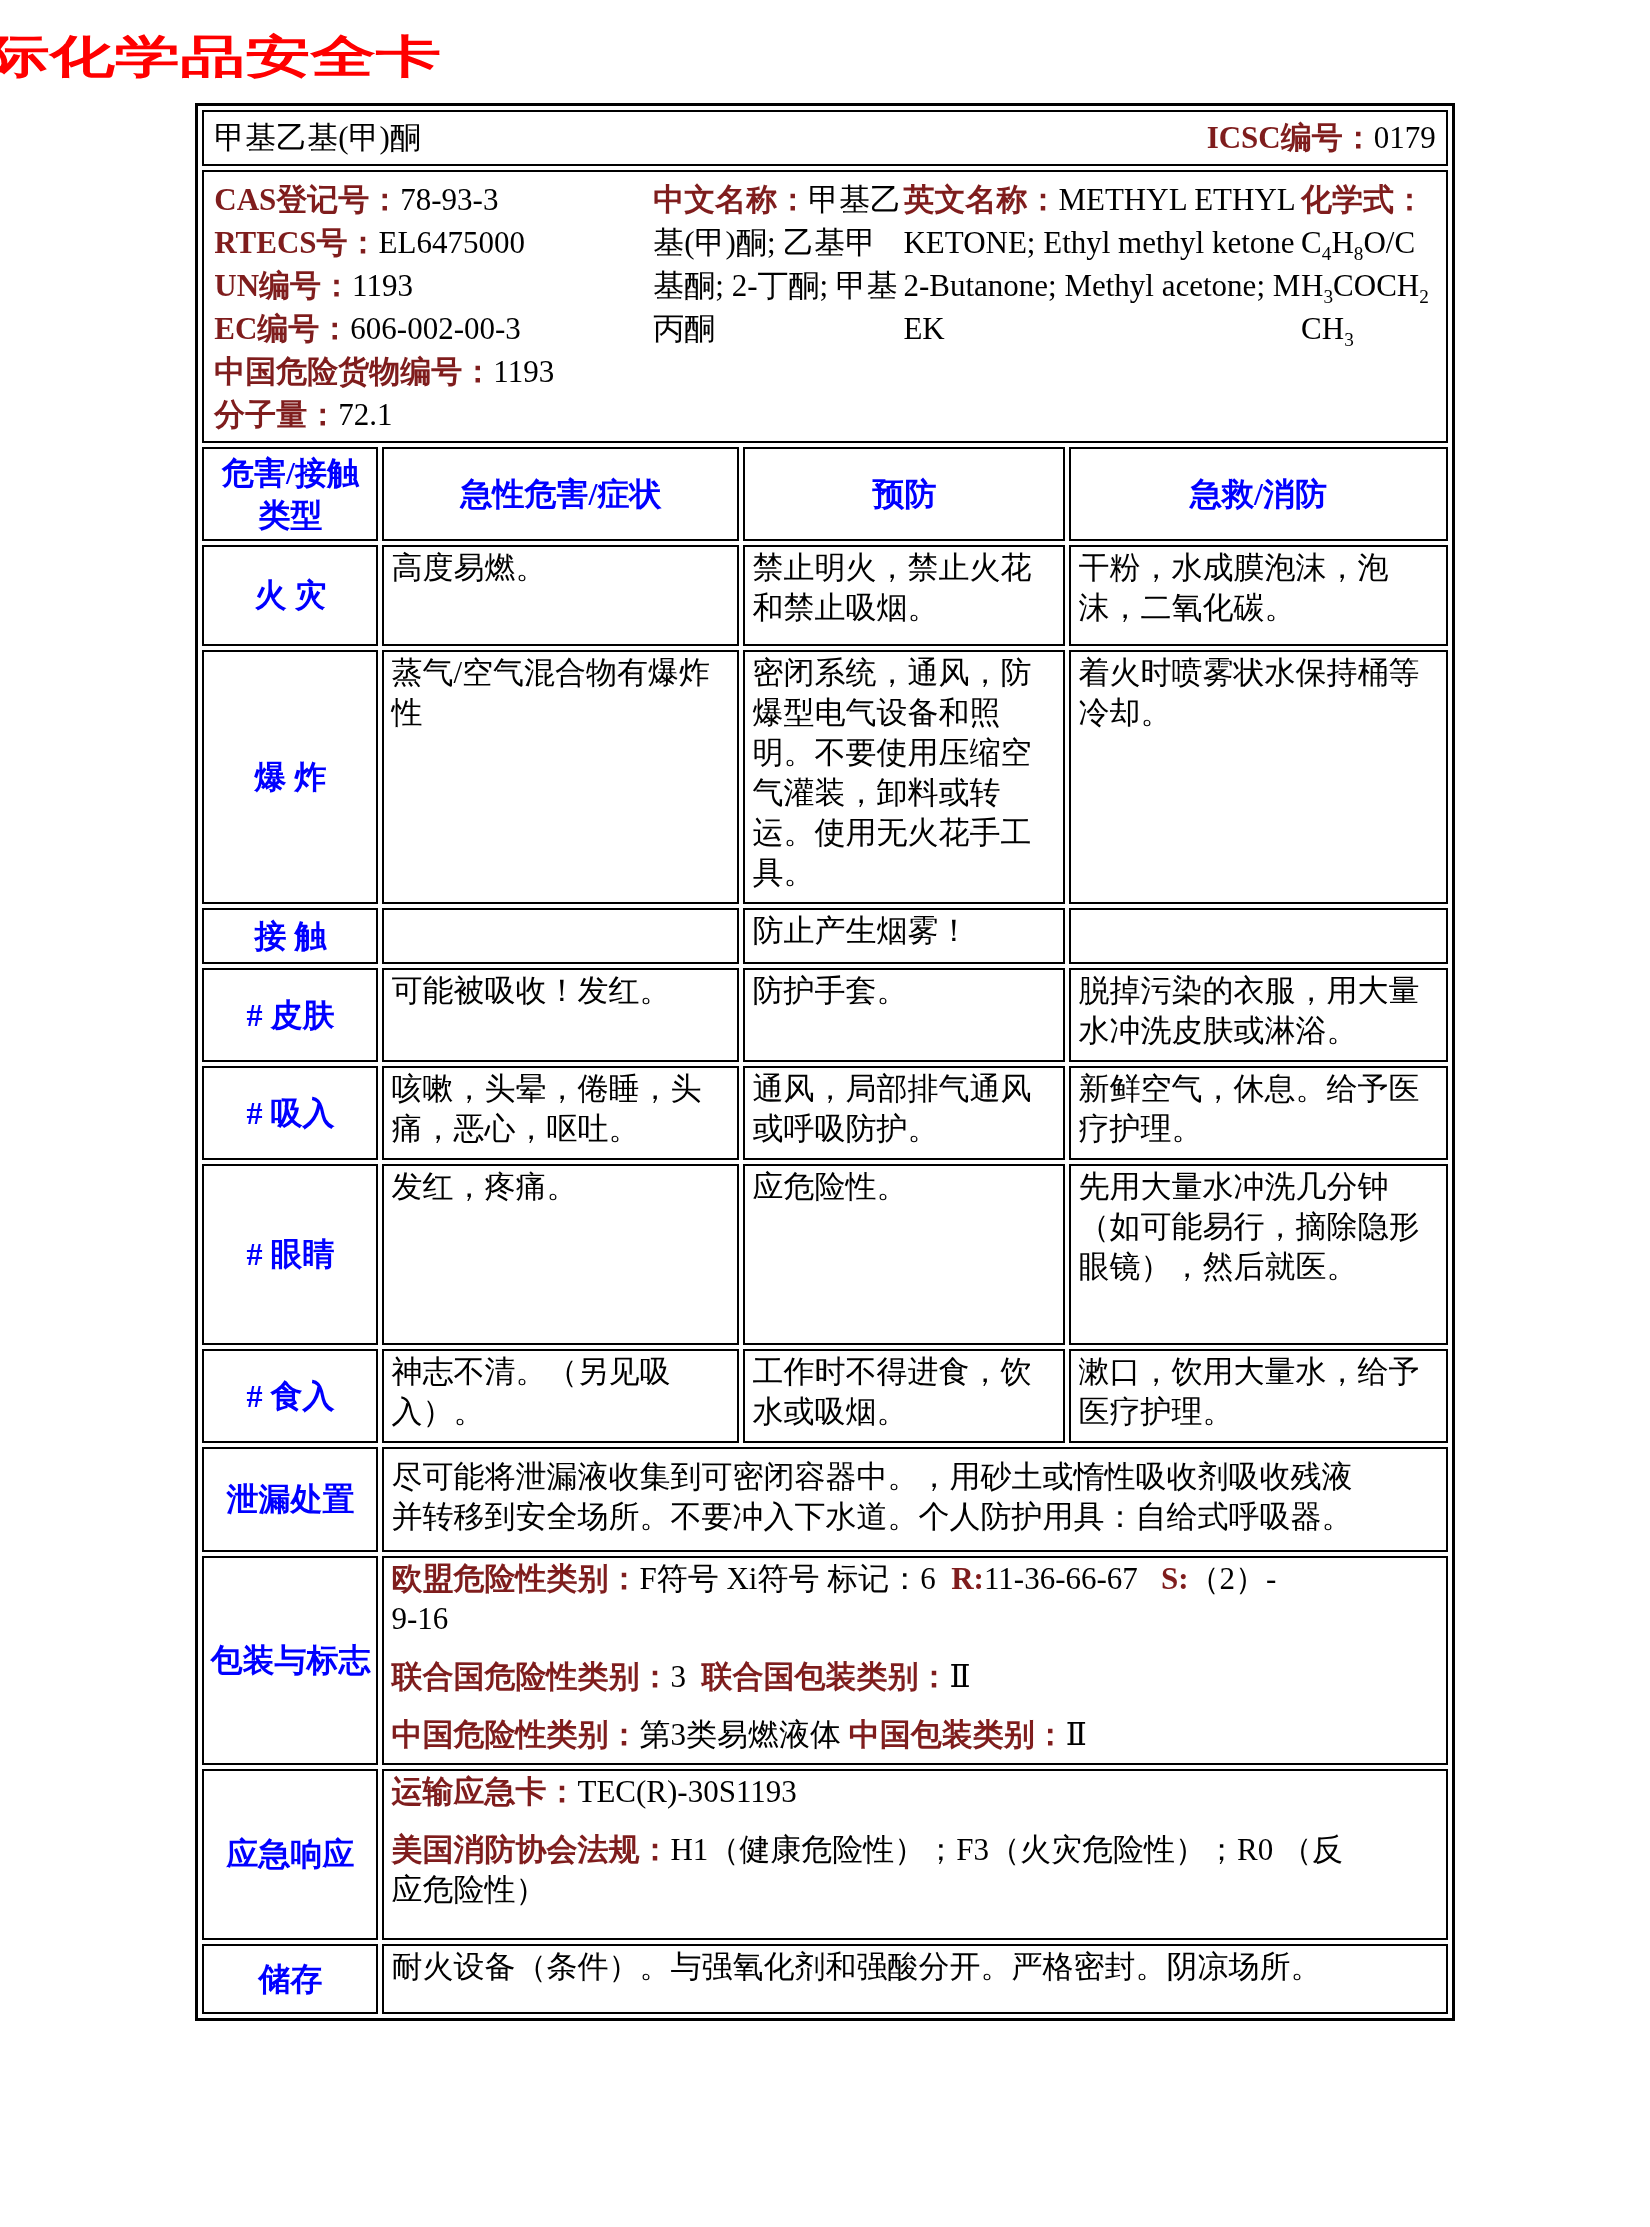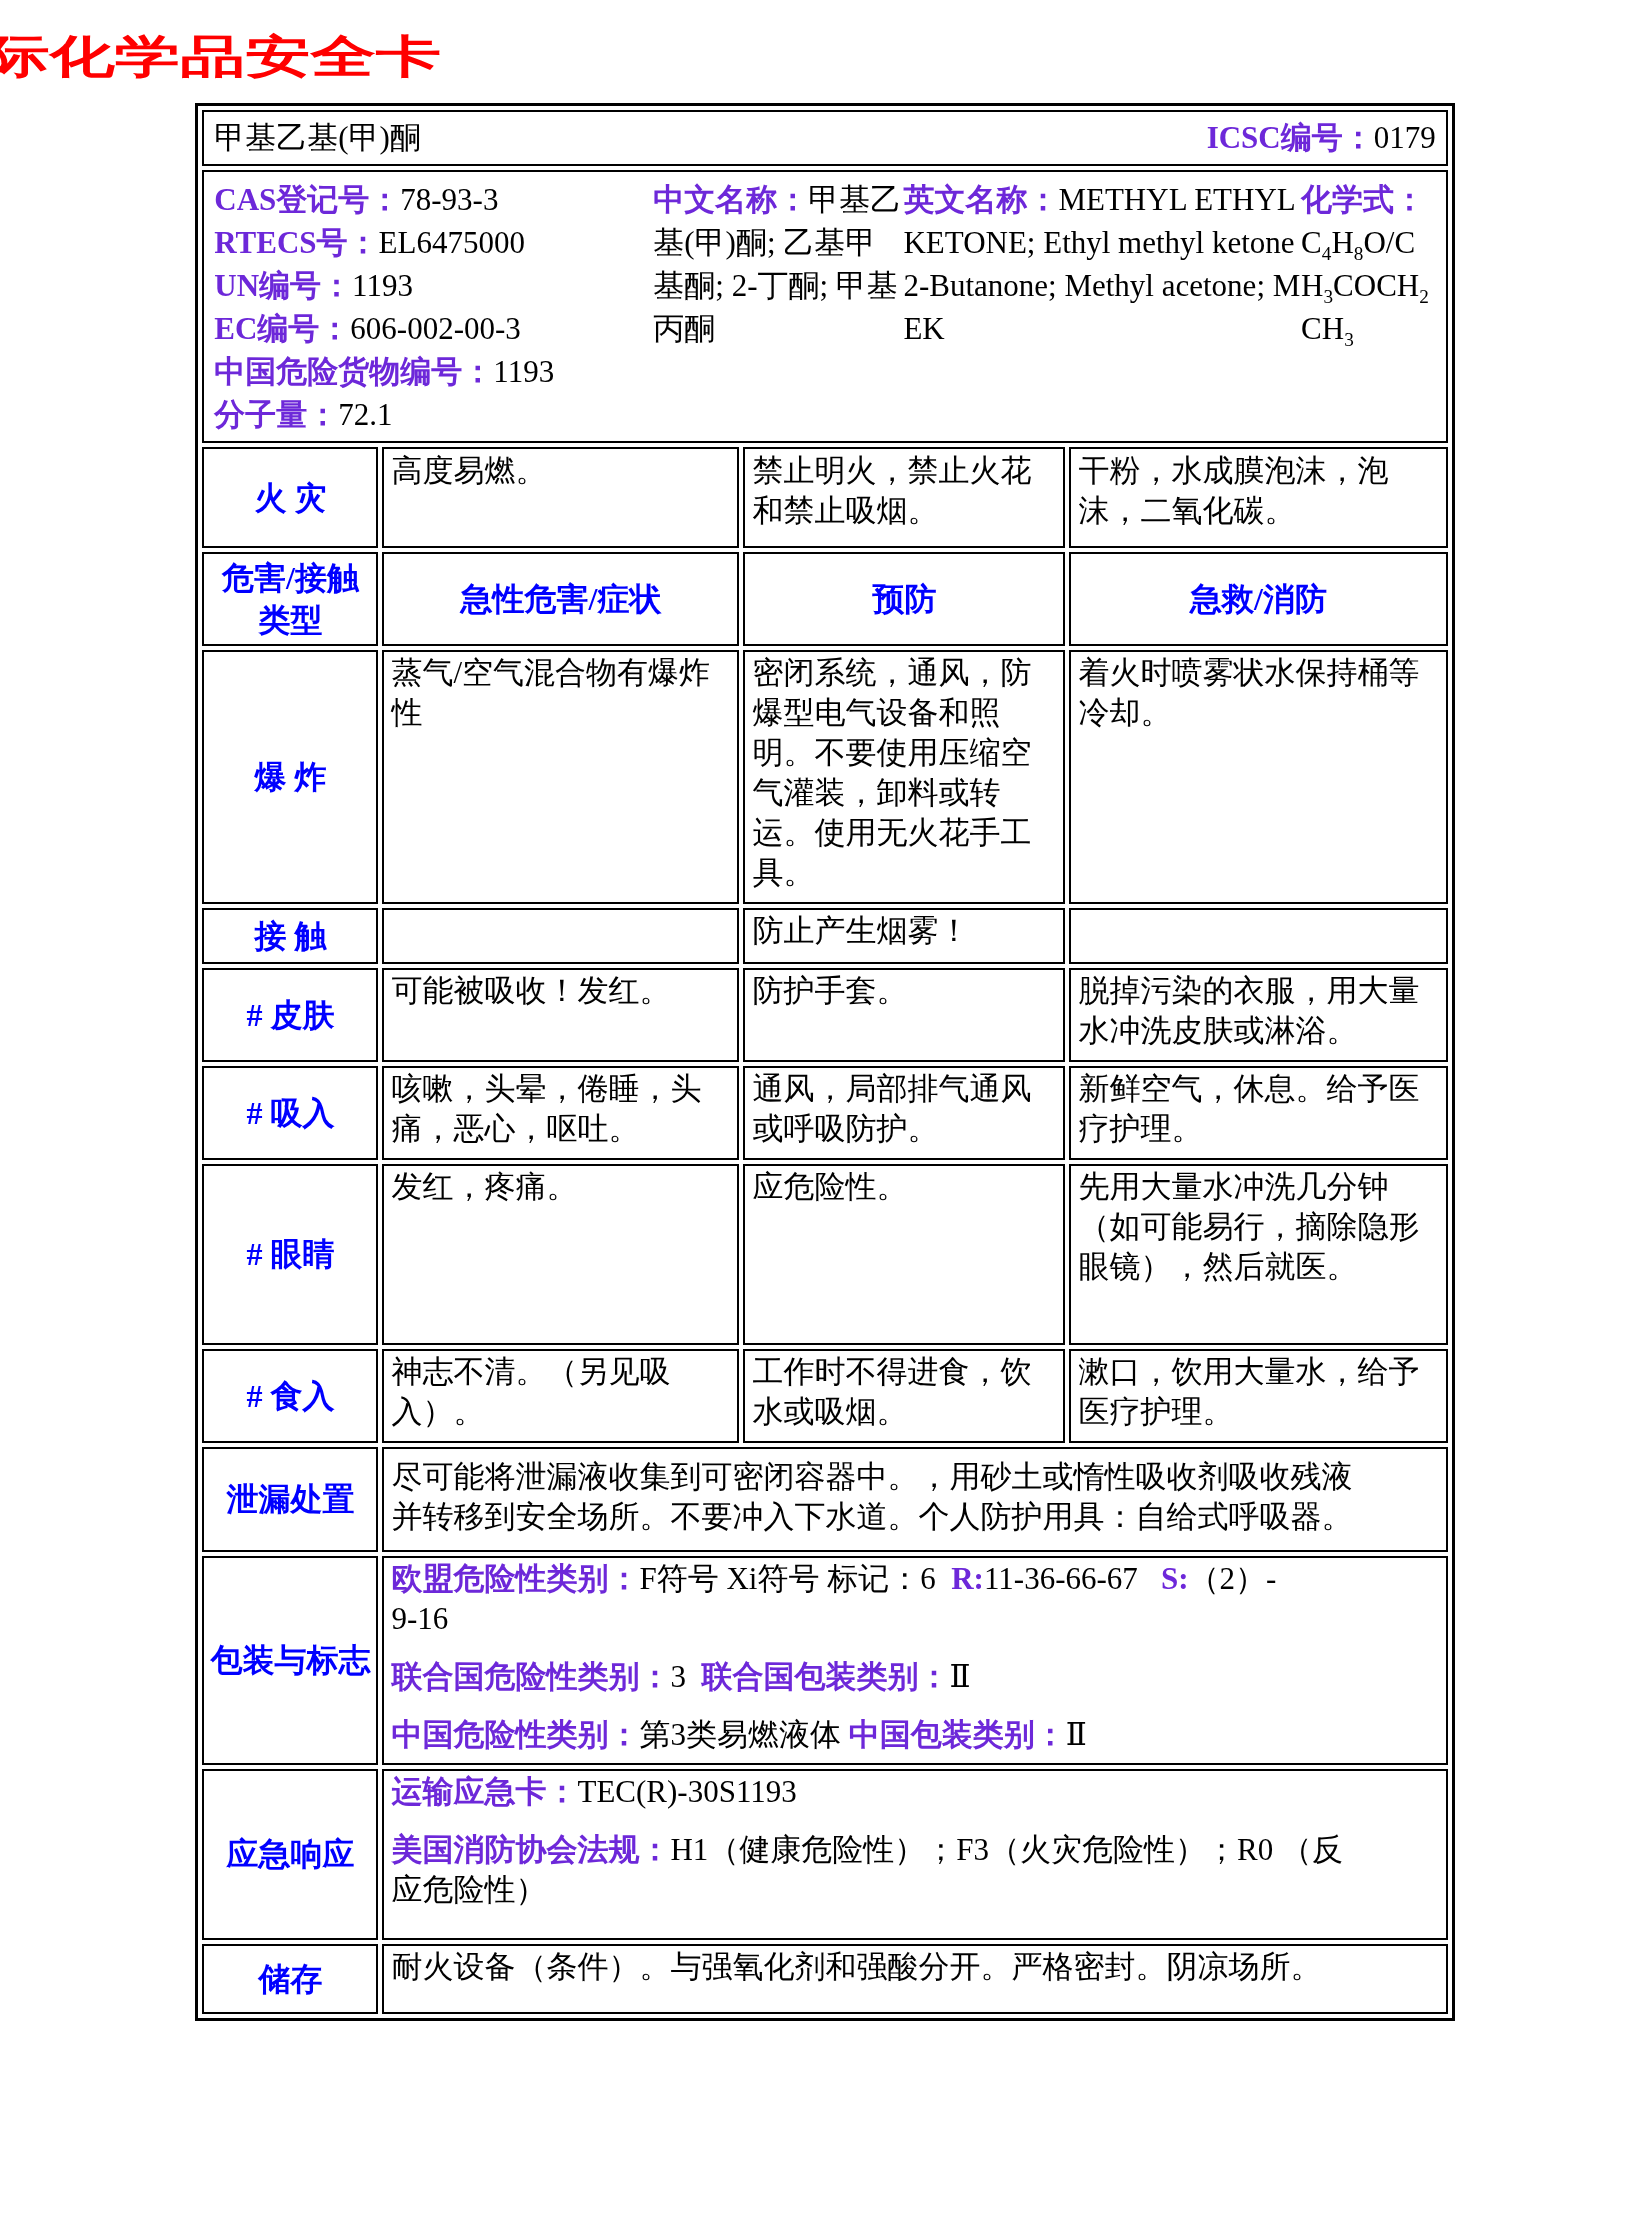--- a/index.html
+++ b/index.html
@@ -41,21 +41,21 @@
     border: 2.8px solid #000000;
     box-sizing: border-box;
     vertical-align: top;
     padding: 1.4px 7px 5.6px 7px;
     font-size: 31px;
     line-height: 40px;
     word-break: break-all;
     background: #ffffff;
   }
   .lbl {
-    color: #6d28d9;
+    color: #7f1d1d;
     font-weight: bold;
   }
   sub {
     font-size: 0.62em;
     line-height: 0;
   }
   
   td.titlecell {
     vertical-align: middle;
     padding: 4.2px 9.8px;
@@ -141,31 +141,31 @@
         <div class="info-right">
           <div class="nblock"><span class="lbl">中文名称：</span><span>甲基乙基(甲)酮; 乙基甲基酮; 2-丁酮; 甲基丙酮</span></div>
           <div class="nblock"><span class="lbl">英文名称：</span><span>METHYL ETHYL KETONE; Ethyl methyl ketone 2-Butanone; Methyl acetone; MEK</span></div>
           <div class="nblock"><span class="lbl">化学式：</span><span>C</span><sub>4</sub><span>H</span><sub>8</sub><span>O/CH</span><sub>3</sub><span>COCH</span><sub>2</sub><span>CH</span><sub>3</sub></div>
         </div>
       </div>
     </td>
   </tr>
 
   <tr>
+    <td class="th" style="height:91px">危害/接触类型</td>
+    <td class="th">急性危害/症状</td>
+    <td class="th">预防</td>
+    <td class="th">急救/消防</td>
+  </tr>
+
+  <tr>
     <td class="rowlabel" style="height:101px">火 灾</td>
     <td>高度易燃。</td>
     <td>禁止明火，禁止火花和禁止吸烟。</td>
     <td>干粉，水成膜泡沫，泡沫，二氧化碳。</td>
-  </tr>
-
-  <tr>
-    <td class="th" style="height:91px">危害/接触类型</td>
-    <td class="th">急性危害/症状</td>
-    <td class="th">预防</td>
-    <td class="th">急救/消防</td>
   </tr>
 
   <tr>
     <td class="rowlabel" style="height:254px">爆 炸</td>
     <td>蒸气/空气混合物有爆炸性</td>
     <td>密闭系统，通风，防爆型电气设备和照明。不要使用压缩空气灌装，卸料或转运。使用无火花手工具。</td>
     <td>着火时喷雾状水保持桶等冷却。</td>
   </tr>
 
   <tr>

